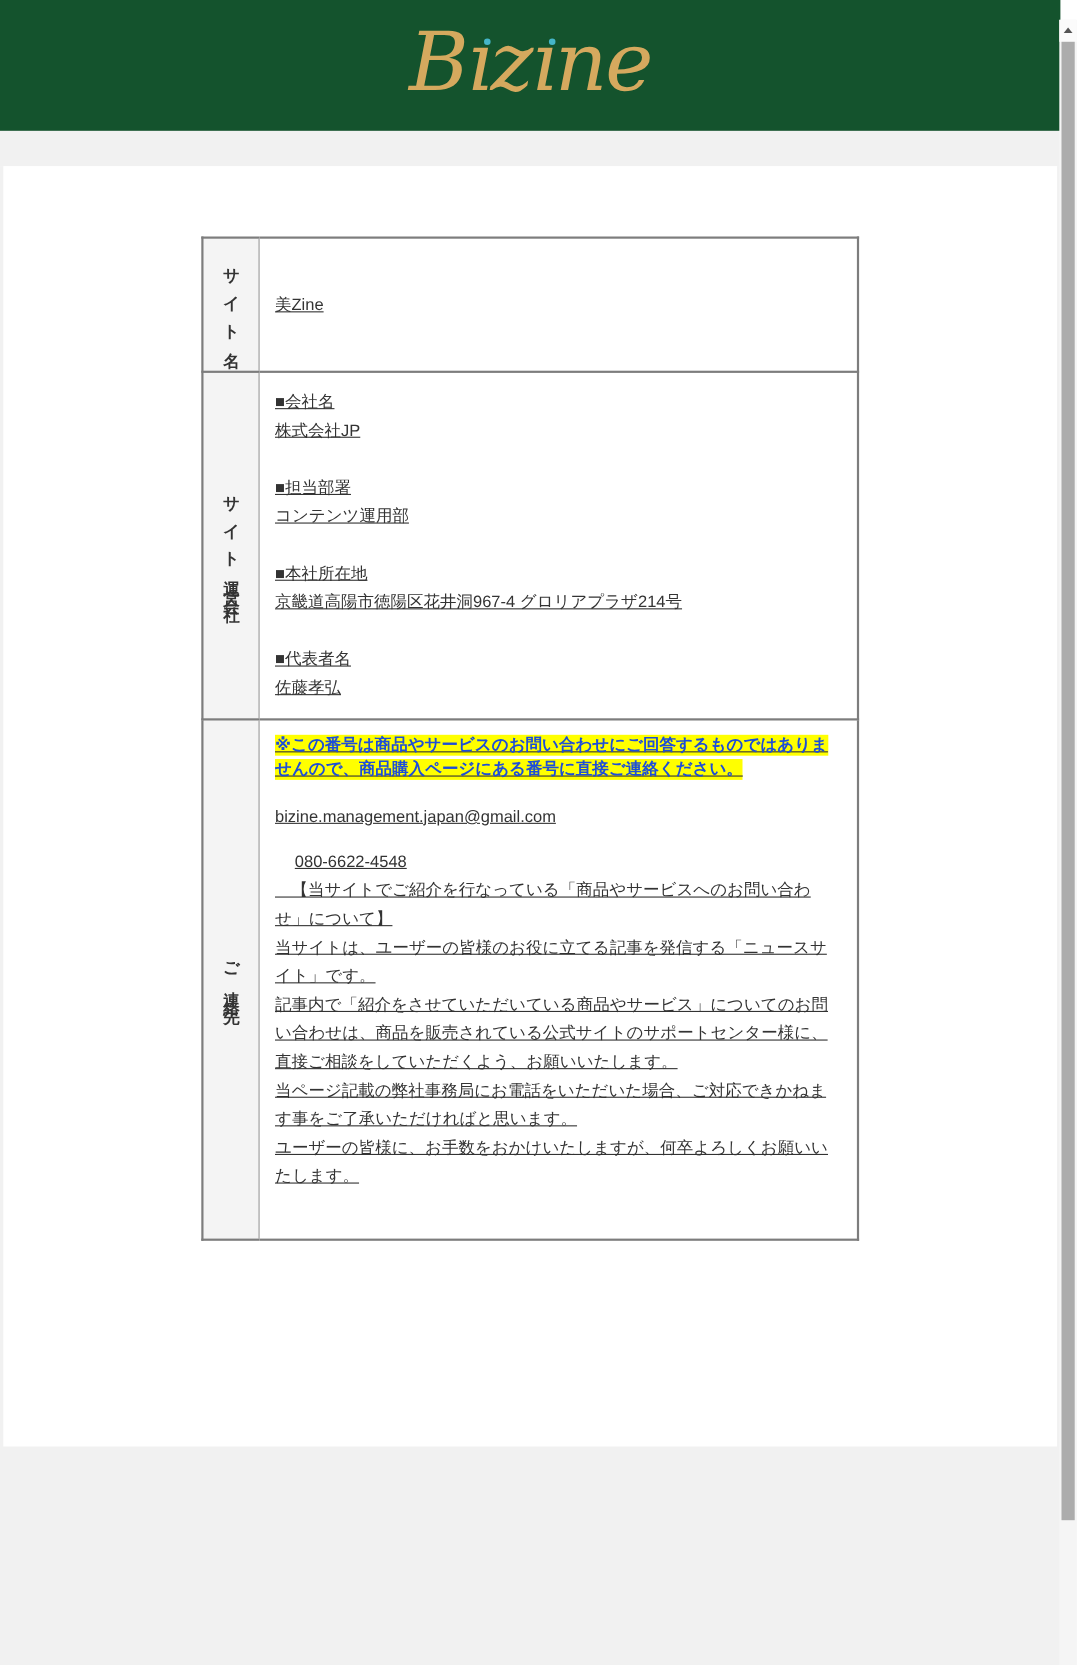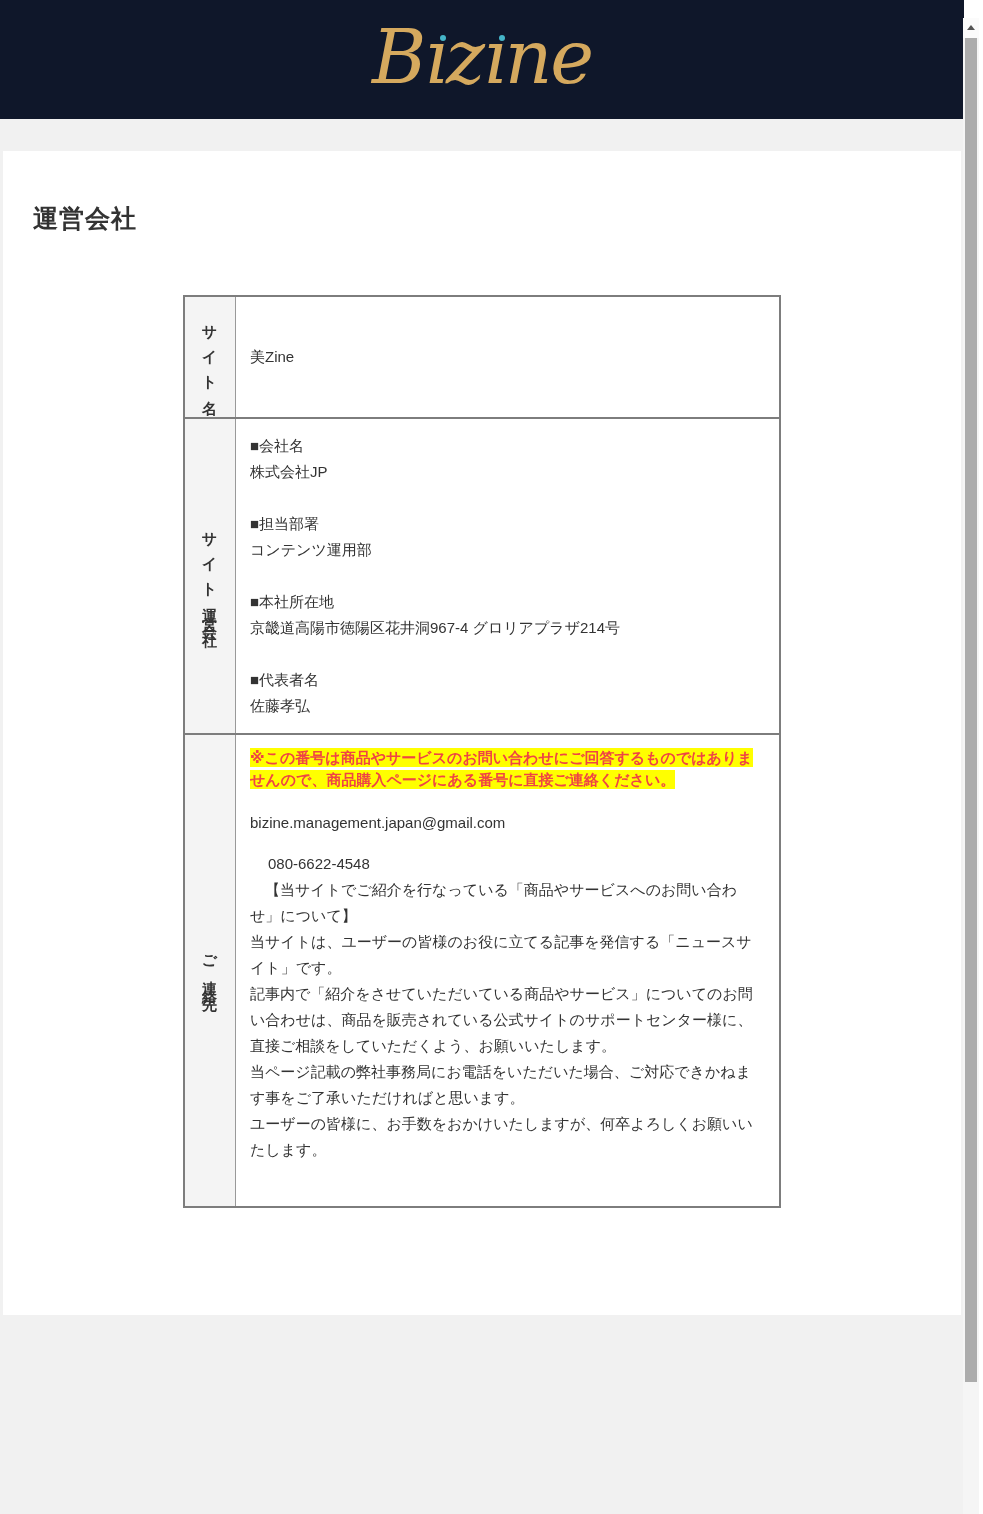--- a/index.html
+++ b/index.html
@@ -13,21 +13,21 @@
   }
   
   .url-text{
     position:absolute;top:5px;left:8px;
     font-family:"DejaVu Sans Mono","Liberation Mono",monospace;
     font-size:13px;color:#000;letter-spacing:0.2px;
   }
   
   .site-header{
     position:absolute;top:0;left:0;width:964px;height:119px;
-    background:#0f172a;text-align:center;
+    background:#14532d;text-align:center;
   }
   .logo-wrap{display:inline-block;margin-top:20px;line-height:1;text-decoration:none;}
   .logo-text{
     font-family:"DejaVu Serif","Liberation Serif",serif;
     font-style:italic;font-weight:400;
     font-size:74px;color:#d5a95e;letter-spacing:-2px;
   }
   .logo-seg{position:relative;display:inline-block;}
   .logo-dot{
     position:absolute;top:15px;right:0px;
@@ -66,38 +66,39 @@
     border:2px solid #7d7d7d;
     border-right:1px solid #999999;
     text-align:center;vertical-align:middle;
     font-weight:bold;padding:0;
   }
   .company-table td{
     border:2px solid #7d7d7d;
     border-left:1px solid #999999;
     padding:0 14px;
     background:#ffffff;
+    text-decoration:underline;
   }
   .vtext{
     display:inline-block;
     writing-mode:vertical-rl;
     text-orientation:upright;
     letter-spacing:8px;
     font-size:15px;font-weight:bold;color:#333;
     line-height:1;
   }
   tr.row-site-name{height:122px;}
   tr.row-company{height:300px;}
   tr.row-contact{height:473px;}
   td.td-site-name{vertical-align:middle;}
   td.td-company{vertical-align:top;padding-top:14px;padding-bottom:14px;}
   td.td-contact{vertical-align:top;padding-top:12px;padding-bottom:14px;}
   .multiline{line-height:26px;white-space:pre-line;}
   .notice-line{margin:0;line-height:22px;font-weight:bold;}
-  .notice-hl{background:#ffff00;color:#ef4444;padding:1px 0;}
+  .notice-hl{background:#ffff00;color:#1d4ed8;padding:1px 0;}
   .contact-email{margin:19px 0 0;line-height:26px;}
   .contact-phone{margin:15px 18px 0;line-height:26px;}
   .contact-desc{margin:0 0 0;}
   
   .scrollbar{
     position:absolute;top:18px;left:963px;width:16px;height:1496px;
     background:#f5f5f5;
   }
   .sb-up-btn{
     position:absolute;top:0;left:0;width:16px;height:20px;
@@ -123,21 +124,20 @@
 <div class="site-header">
   <a class="logo-wrap" href="#">
     <span class="logo-text"><span class="logo-seg"><span>Bı</span><span class="logo-dot"></span></span><span class="logo-seg"><span>zı</span><span class="logo-dot"></span></span><span>ne</span></span>
   </a>
 </div>
 
 <div class="gray-band"></div>
 
 <div class="main-area">
   <div class="content-card">
-    <h1 class="page-title">運営会社</h1>
 
     <table class="company-table">
       <tbody>
           <tr class="row-site-name">
         <th>
           <span class="vtext">サイト名</span>
         </th>
         <td class="td-site-name">
           <span>美Zine</span>
         </td>

